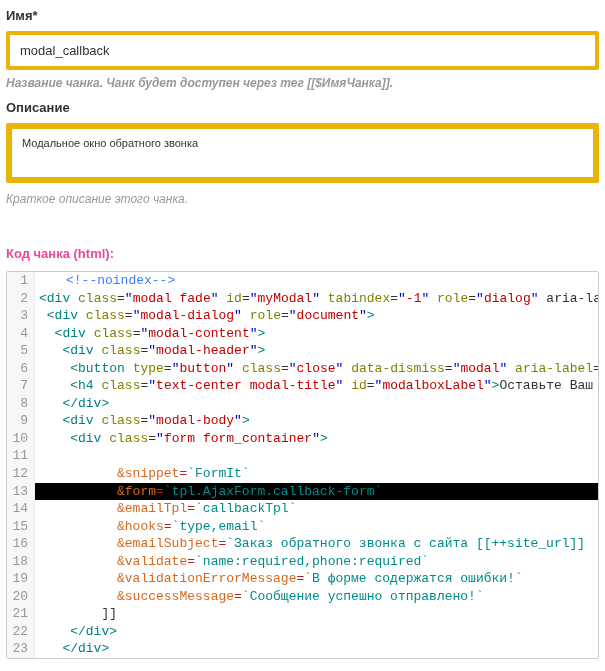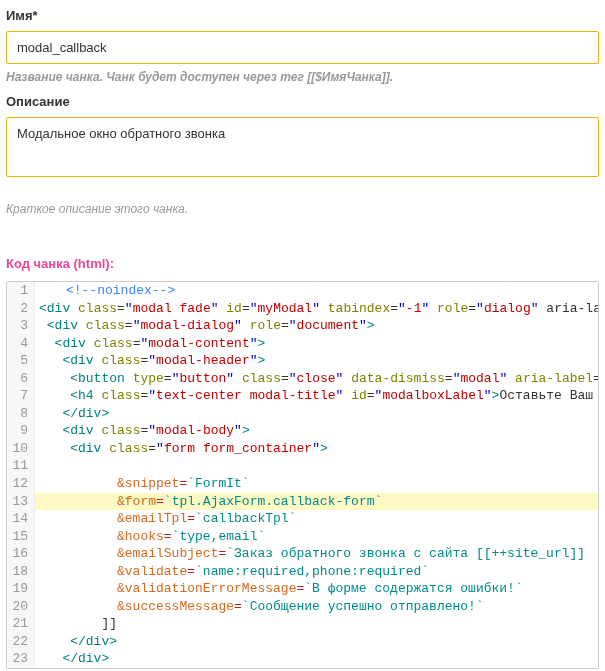--- a/index.html
+++ b/index.html
@@ -1,25 +1,25 @@
 <!DOCTYPE html>
 <html><head>
 <meta charset="utf-8">
 <style>
 * { box-sizing: border-box; margin: 0; padding: 0; }
 body { font-family: Arial, Helvetica, sans-serif; font-size: 13px; color: #333; background: #fff; padding: 8px 6px; width: 605px; }
 .field-label { font-weight: bold; font-size: 13px; color: #333; margin-bottom: 8px; display: block; }
-.text-input { width: 100%; padding: 8px 10px; border: 1px solid #eab308; border-radius: 2px; font-size: 13px; color: #333; background: #fff; margin-bottom: 6px; }
-.textarea-input { width: 100%; padding: 8px 10px; border: 1px solid #eab308; border-radius: 2px; font-size: 13px; color: #333; background: #fff; margin-bottom: 22px; min-height: 60px; resize: none; font-family: Arial, Helvetica, sans-serif; }
+.text-input { width: 100%; padding: 8px 10px; border: 4px solid #eab308; border-radius: 2px; font-size: 13px; color: #333; background: #fff; margin-bottom: 6px; }
+.textarea-input { width: 100%; padding: 8px 10px; border: 6px solid #eab308; border-radius: 2px; font-size: 11px; color: #333; background: #fff; margin-bottom: 6px; min-height: 60px; resize: none; font-family: Arial, Helvetica, sans-serif; }
 .help-text { font-style: italic; color: #999; font-size: 12px; margin-bottom: 18px; display: block; }
 .section-gap { margin-bottom: 10px; font-weight: bold; }
 .code-section-label { font-weight: bold; font-size: 13px; color: #ec4899; margin-bottom: 10px; display: block; }
 .code-editor { border: 1px solid #ccc; border-radius: 2px; background: #fff; font-family: "Courier New", monospace; font-size: 13px; line-height: 1.35; overflow: hidden; margin-bottom: 6px; }
 .code-line { display: flex; white-space: pre; }
-.code-line.hl { background: #fef9c3; }
+.code-line.hl { background: #000000; }
 .gutter { width: 28px; text-align: right; padding-right: 6px; color: #999; background: #f7f7f7; border-right: 1px solid #eee; user-select: none; flex-shrink: 0; }
 .code-content { padding-left: 4px; overflow: hidden; }
 .c-comment { color: #3b82f6; margin-left: 27px; }
 .c-tag { color: #008080; }
 .c-attr { color: #808000; }
 .c-val { color: #0000cc; }
 .c-str { color: #c00000; }
 .c-text { color: #333; }
 .c-key { color: #d2691e; }
 .c-kv { color: #008b8b; }

